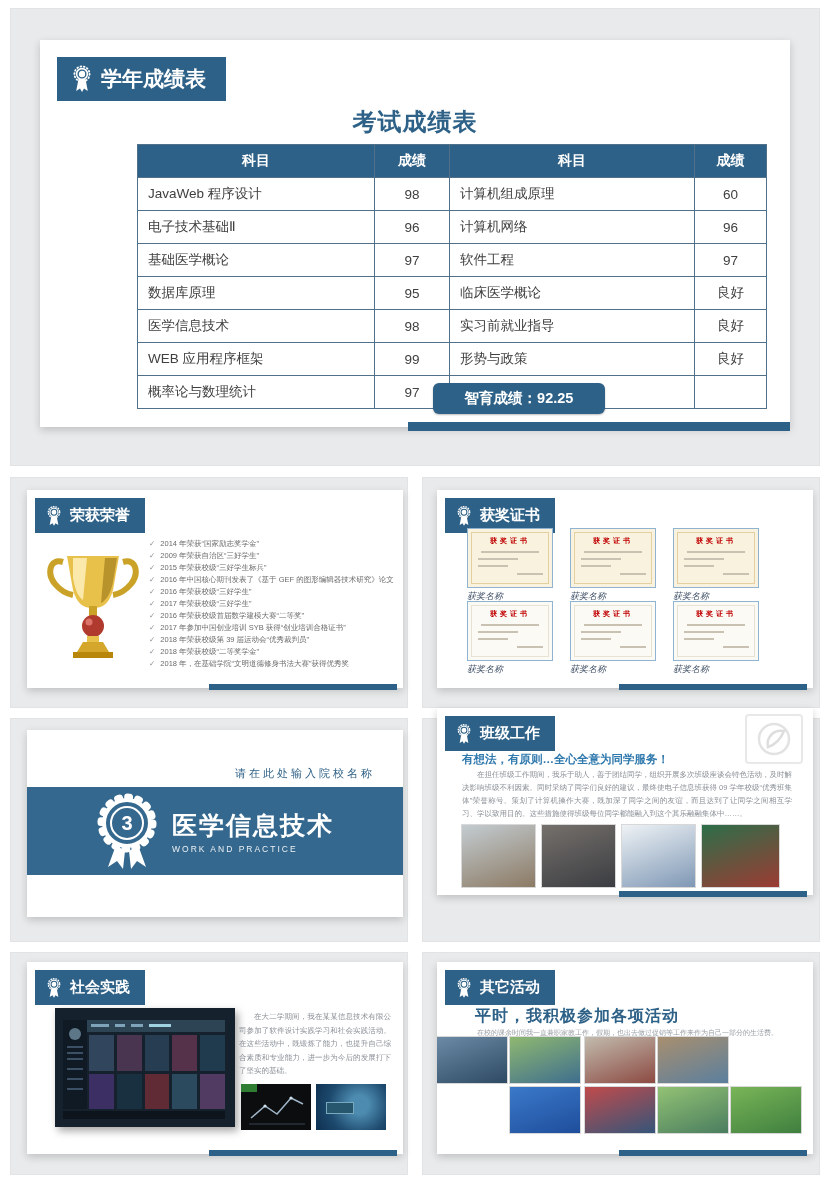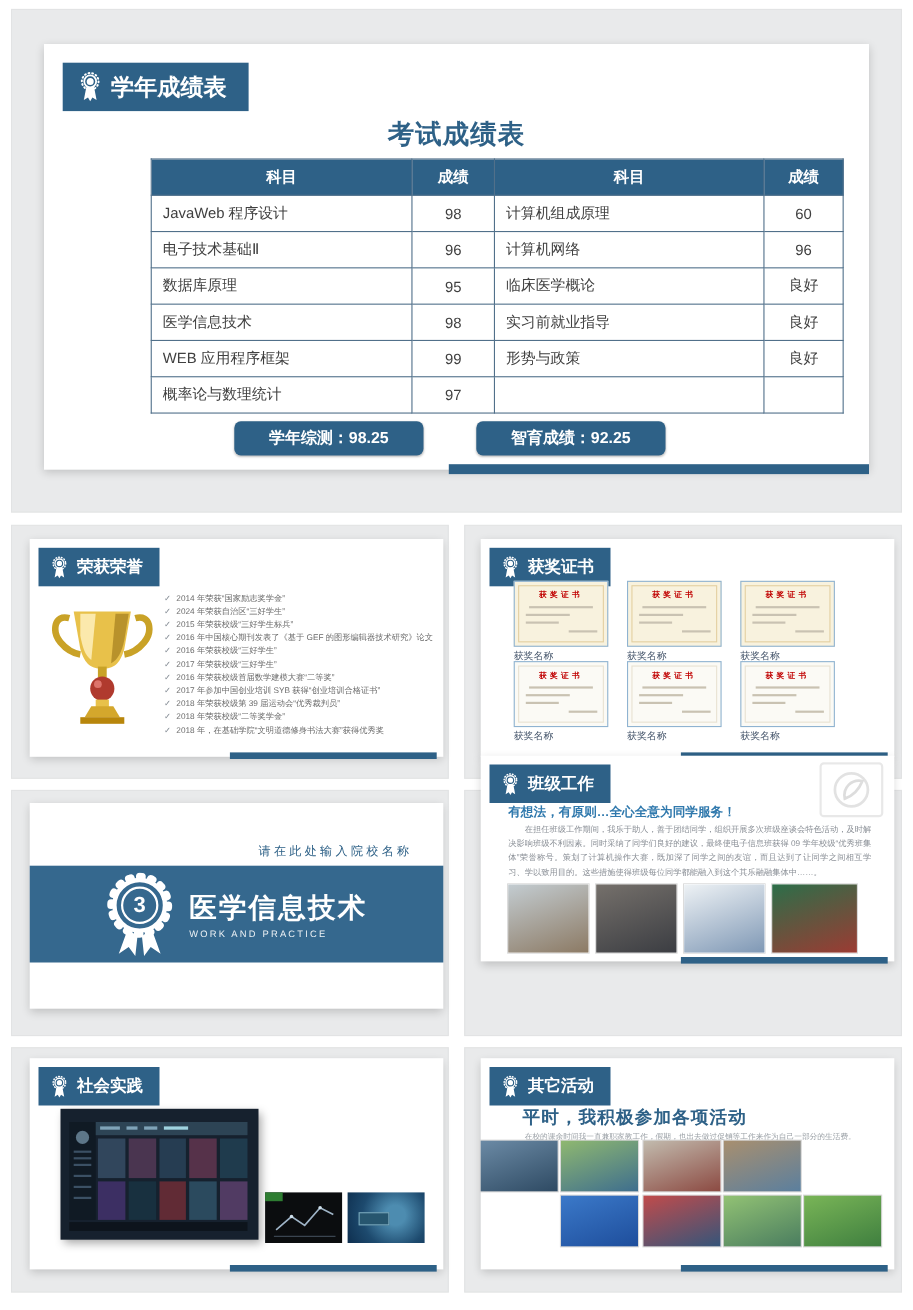--- a/index.html
+++ b/index.html
@@ -16,21 +16,21 @@
   .p3r { left:422px; top:718px; width:398px; height:224px; }
   .p4l { left:10px;  top:952px; width:398px; height:223px; }
   .p4r { left:422px; top:952px; width:398px; height:223px; }
 
   
   .card { position:absolute; background:#ffffff; box-shadow:0 3px 8px rgba(0,0,0,.18); }
   .card1   { left:40px;  top:40px;  width:750px; height:387px; }
   .c-honor { left:27px;  top:490px; width:376px; height:198px; }
   .c-cert  { left:437px; top:490px; width:376px; height:198px; }
   .c-sect  { left:27px;  top:730px; width:376px; height:187px; }
-  .c-class { left:437px; top:687px; width:376px; height:187px; }
+  .c-class { left:437px; top:708px; width:376px; height:187px; }
   .c-soc   { left:27px;  top:962px; width:376px; height:192px; }
   .c-other { left:437px; top:962px; width:376px; height:192px; }
 
   .accent-bar { position:absolute; right:6px; bottom:-2px; width:50%; height:6px; background:#2e6187; }
   .card1 .accent-bar { right:0; bottom:-4px; height:9px; width:51%; }
 
   
   .hdr-badge { position:absolute; left:8px; top:8px; display:flex; align-items:center; gap:7px;
                background:#2e6187; color:#fff; font-weight:bold; font-size:15px;
                padding:0 15px 0 10px; height:35px; box-shadow:1px 1px 0 rgba(255,255,255,.5); }
@@ -63,21 +63,21 @@
   .cert { position:absolute; width:86px; height:60px; border:1px solid #8fb3d1; background:#f8f2de;
           display:flex; flex-direction:column; align-items:center; padding-top:7px; overflow:hidden; }
   .cert.cool { background:#fbfaf5; }
   .cert::before { content:""; position:absolute; inset:3px; border:1px solid #e3cfa0; }
   .cert.cool::before { border-color:#e8e2d2; }
   .cert-title { color:#c00000; font-size:7px; font-weight:bold; letter-spacing:3px; position:relative; }
   .cert-line { height:2px; background:#c9c2b2; margin-top:5px; position:relative; }
   .cert-line.l1 { width:58px; } .cert-line.l2 { width:40px; align-self:flex-start; margin-left:10px; }
   .cert-line.l3 { width:30px; align-self:flex-start; margin-left:10px; }
   .cert-sign { width:26px; height:2px; background:#c9c2b2; position:absolute; right:9px; bottom:12px; }
-  .cert-caption { position:absolute; width:86px; font-size:9px; color:#44546a; }
+  .cert-caption { position:absolute; width:86px; font-size:9px; color:#44546a;font-style:italic; }
   .cx1 { left:30px; } .cx2 { left:133px; } .cx3 { left:236px; }
   .cy1 { top:38px; } .cy2 { top:111px; }
   .cap-y1 { top:100px; } .cap-y2 { top:173px; }
 
   
   .school-name { position:absolute; right:28px; top:36px; color:#2e6187; font-size:11px; letter-spacing:3px; }
   .band { position:absolute; left:0; top:57px; width:100%; height:88px; background:#35688e;
           display:flex; align-items:center; justify-content:center; gap:14px; }
   .rosette { position:relative; width:62px; height:76px; flex:0 0 auto; }
   .rosette .num { position:absolute; left:0; top:8px; width:62px; height:44px; display:flex;
@@ -187,20 +187,26 @@
         <td>计算机组成原理</td>
         <td class="num">60</td>
       </tr>
       <tr>
         <td>电子技术基础Ⅱ</td>
         <td class="num">96</td>
         <td>计算机网络</td>
         <td class="num">96</td>
       </tr>
       <tr>
+        <td>基础医学概论</td>
+        <td class="num">97</td>
+        <td>软件工程</td>
+        <td class="num">97</td>
+      </tr>
+      <tr>
         <td>数据库原理</td>
         <td class="num">95</td>
         <td>临床医学概论</td>
         <td class="num">良好</td>
       </tr>
       <tr>
         <td>医学信息技术</td>
         <td class="num">98</td>
         <td>实习前就业指导</td>
         <td class="num">良好</td>
@@ -212,21 +218,20 @@
         <td class="num">良好</td>
       </tr>
       <tr>
         <td>概率论与数理统计</td>
         <td class="num">97</td>
         <td></td>
         <td class="num"></td>
       </tr>
     </tbody>
       </table>
-    <div class="pill pill1">学年综测：98.25</div>
     <div class="pill pill2">智育成绩：92.25</div>
     <div class="accent-bar"></div>
   </section>
 
   <section class="card c-honor">
     <div class="hdr-badge">
       <svg class="medal" viewBox="0 0 24 28">
           <use href="#medalg"></use>
         </svg>
       <span>荣获荣誉</span>
@@ -244,21 +249,21 @@
       <path d="M30 104 L62 104 L56 94 L36 94 Z" fill="#d4a72c"></path>
       <rect x="26" y="104" width="40" height="6" fill="#b8860b"></rect>
     </svg>
     <ul class="honor-list">
       <li>
           <span class="tick">✓</span>
           <span>2014 年荣获“国家励志奖学金”</span>
         </li>
       <li>
           <span class="tick">✓</span>
-          <span>2024 年荣获自治区“三好学生”</span>
+          <span>2009 年荣获自治区“三好学生”</span>
         </li>
       <li>
           <span class="tick">✓</span>
           <span>2015 年荣获校级“三好学生标兵”</span>
         </li>
       <li>
           <span class="tick">✓</span>
           <span>2016 年中国核心期刊发表了《基于 GEF 的图形编辑器技术研究》论文</span>
         </li>
       <li>
@@ -423,20 +428,21 @@
           <div style="background:#56324a"></div>
           <div style="background:#1f3b4d"></div>
         <div style="background:#3c2f63"></div>
           <div style="background:#18303f"></div>
           <div style="background:#612b35"></div>
           <div style="background:#2b4a5e"></div>
           <div style="background:#513b63"></div>
       </div>
       <div class="app-bottom"></div>
     </div>
+    <div class="sp-body">在大二学期间，我在某某信息技术有限公司参加了软件设计实践学习和社会实践活动。在这些活动中，既锻炼了能力，也提升自己综合素质和专业能力，进一步为今后的发展打下了坚实的基础。</div>
     <div class="mini mini-chart">
       <div class="tag"></div>
       <svg viewBox="0 0 70 46" width="70" height="46">
         <polyline points="10,34 24,22 36,30 50,14 62,20" fill="none" stroke="#9fb4c7" stroke-width="1.5"></polyline>
         <circle cx="24" cy="22" r="1.6" fill="#cfe0ec"></circle>
           <circle cx="50" cy="14" r="1.6" fill="#cfe0ec"></circle>
         <line x1="8" y1="40" x2="64" y2="40" stroke="#3a4550" stroke-width="1"></line>
       </svg>
     </div>
     <div class="mini mini-globe"></div>

